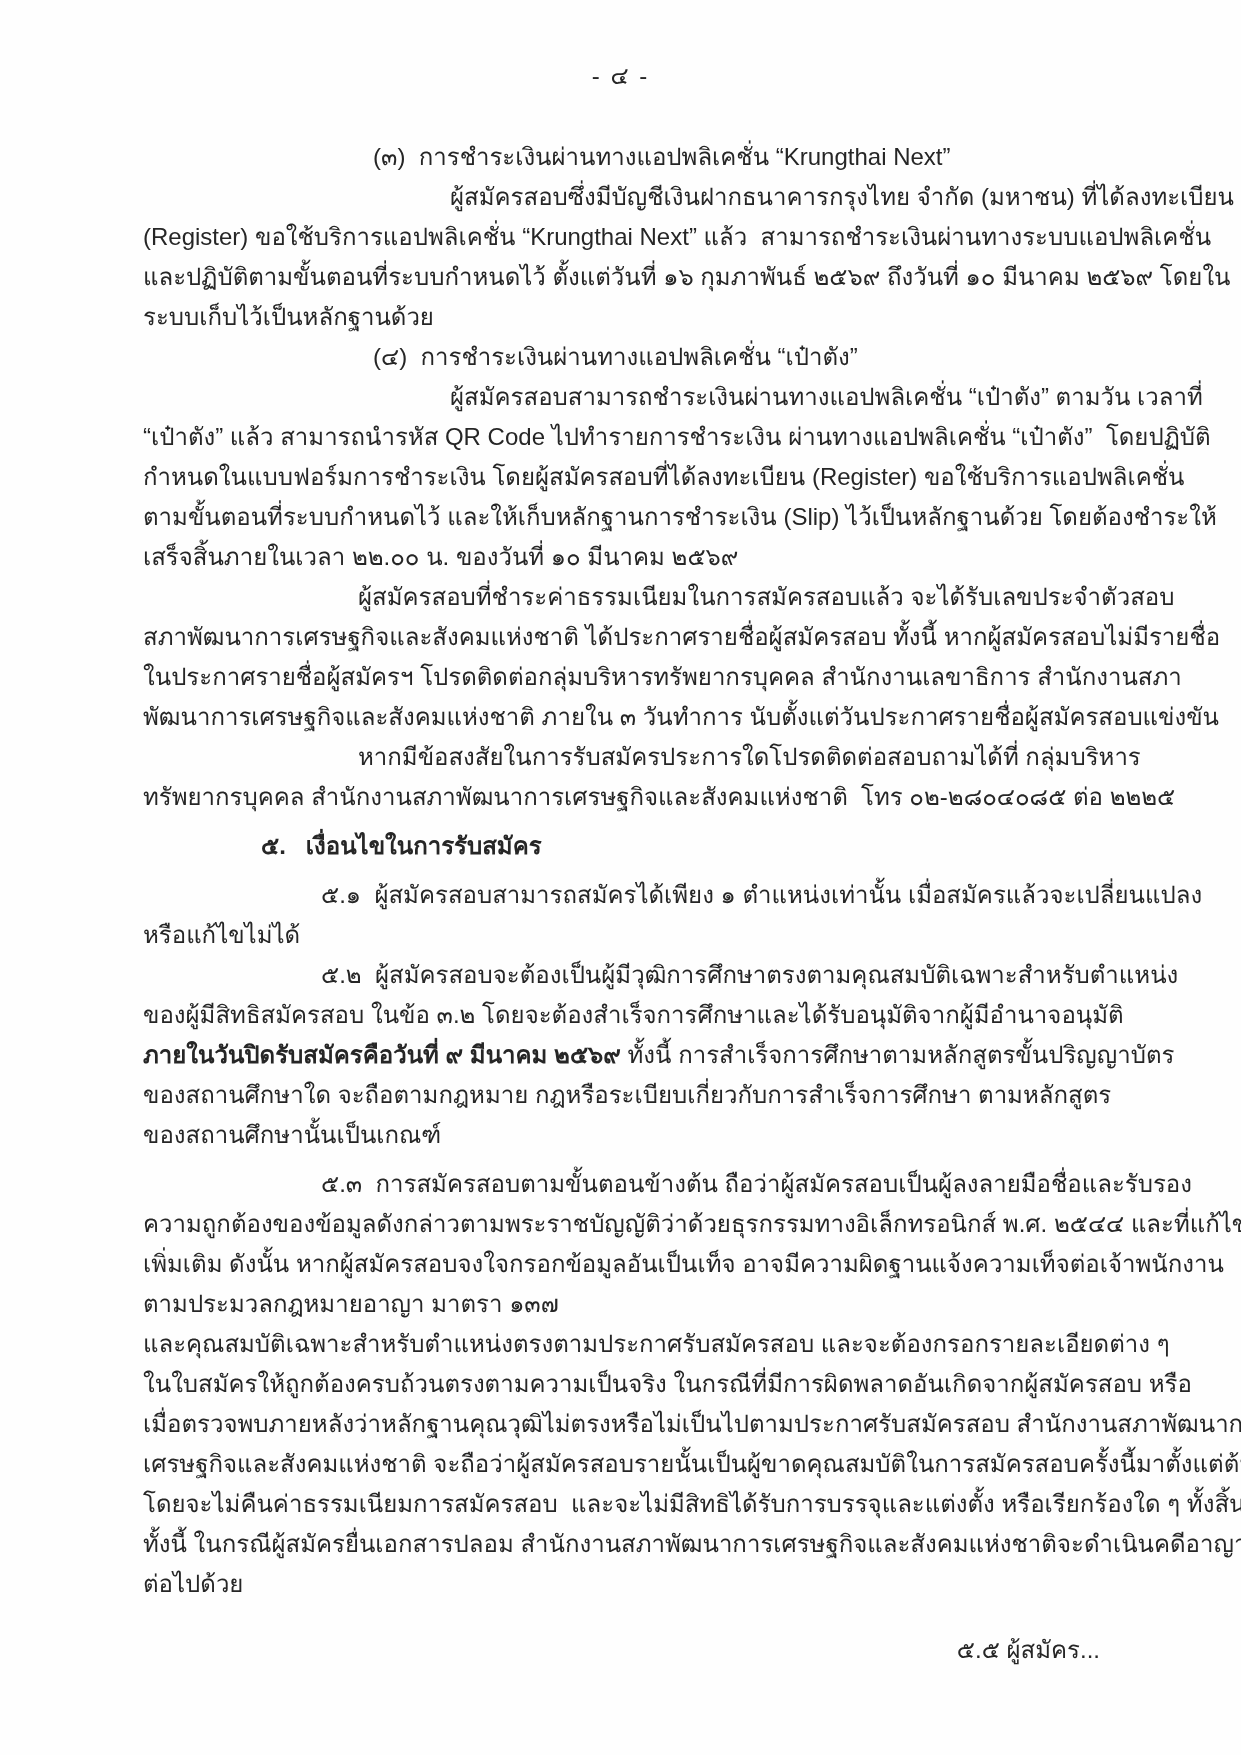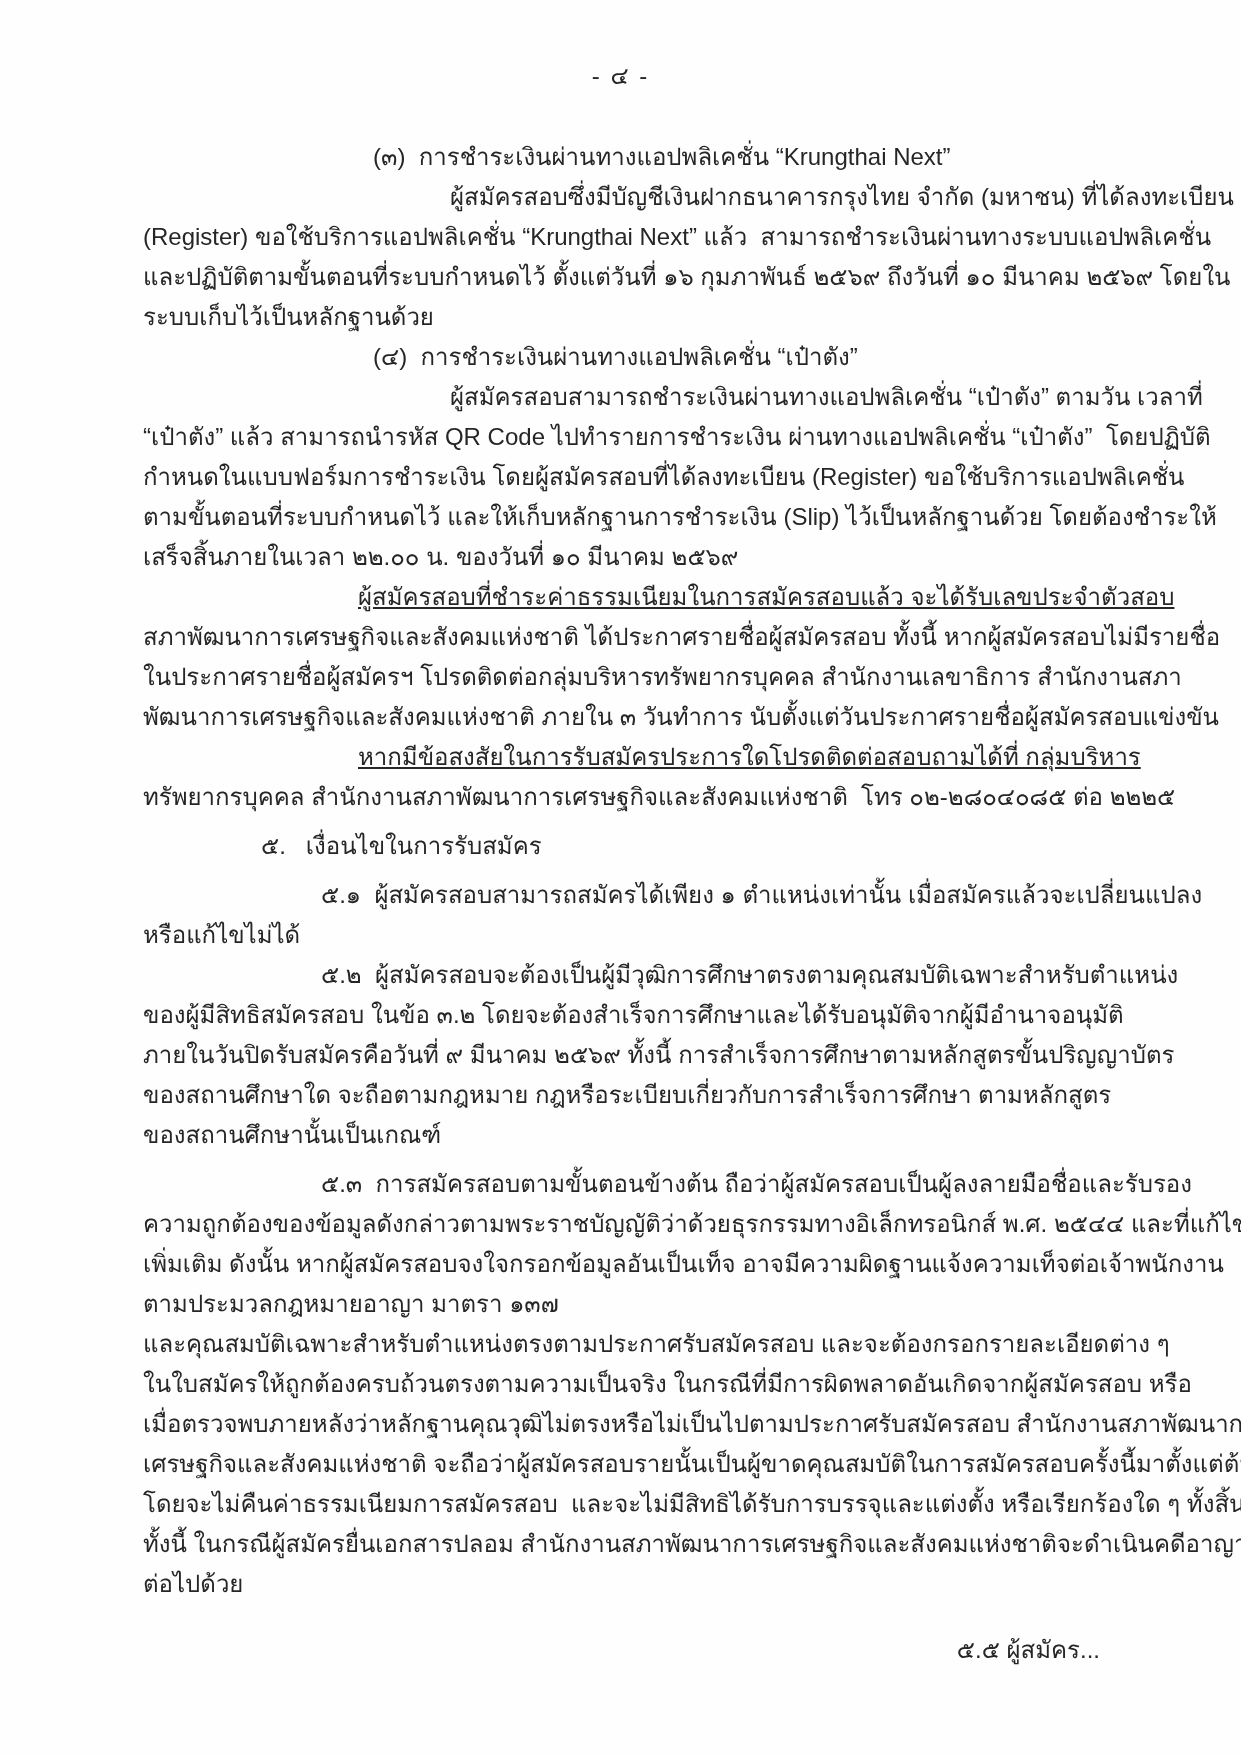--- a/index.html
+++ b/index.html
@@ -24,25 +24,25 @@
     letter-spacing: 2px;
   }
   .content {
     margin: 42px 141px 0 143px;
   }
   .line {
     line-height: 40px;
     height: 40px;
     white-space: pre;
   }
-  .bold { font-weight: normal; }
+  .bold { font-weight: bold; }
   .ind-0     { padding-left: 0; }
   .ind-item  { padding-left: 230px; }
   .ind-parad { padding-left: 307px; }
-  .ind-para  { padding-left: 215px; text-decoration: underline; }
+  .ind-para  { padding-left: 215px; }
   .ind-h5    { padding-left: 118px; }
   .ind-sub   { padding-left: 178px; }
   .gap       { margin-top: 9px; }
   .continuation {
     margin-top: 26px;
     text-align: right;
     line-height: 40px;
   }
 </style>
 </head>

